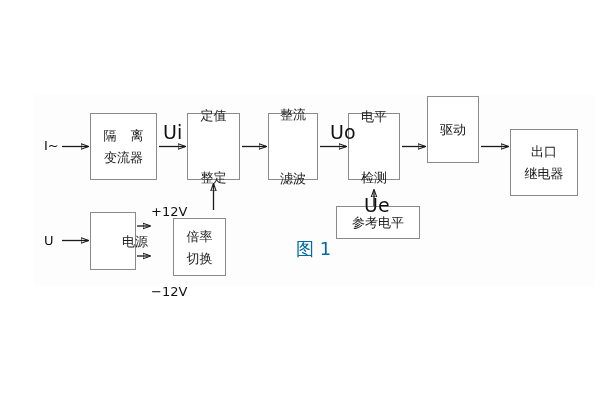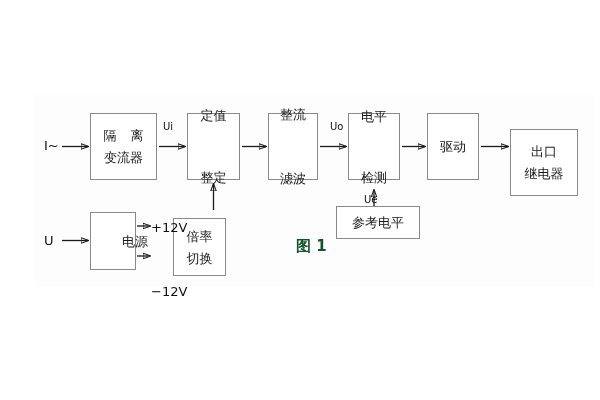--- a/index.html
+++ b/index.html
@@ -53,30 +53,29 @@
     text-indent: 5px;
   }
   .iolabel {
     position: absolute;
     font-size: 13px;
     color: #111111;
     white-space: nowrap;
   }
   .siglabel {
     position: absolute;
-    font-size: 10px;
+    font-size: 19px;
     color: #111111;
     white-space: nowrap;
   }
   .caption {
     position: absolute;
-    font-size: 15px;
-    color: #14532d;
+    font-size: 18px;
+    color: #0369a1;
     white-space: nowrap;
-    font-weight: bold;
   }
   svg.wires {
     position: absolute;
     left: 0;
     top: 0;
     width: 600px;
     height: 400px;
     overflow: visible;
   }
   svg.wires line,
@@ -133,42 +132,42 @@
         <span class="ln">整定</span>
       </div>
       <div class="block" style="left: 268px; top: 113px; width: 50px; height: 67px; border-color: rgb(138, 138, 138); gap: 42px;">
         <span class="ln">整流</span>
         <span class="ln">滤波</span>
       </div>
       <div class="block" style="left: 348px; top: 113px; width: 52px; height: 67px; border-color: rgb(138, 138, 138); gap: 39px;">
         <span class="ln">电平</span>
         <span class="ln">检测</span>
       </div>
-      <div class="block" style="left: 427px; top: 113px; width: 52px; height: 67px; border-color: rgb(138, 138, 138); align-items: center;">
+      <div class="block" style="left: 427px; top: 96px; width: 52px; height: 67px; border-color: rgb(138, 138, 138); align-items: center;">
         <span class="ln">驱动</span>
       </div>
       <div class="block" style="left: 510px; top: 129px; width: 68px; height: 67px; border-color: rgb(138, 138, 138);">
         <span class="ln">出口</span>
         <span class="ln">继电器</span>
       </div>
       <div class="block" style="left: 90px; top: 212px; width: 45px; height: 58px; border-color: rgb(138, 138, 138); padding-left: 44px;">
         <span class="ln">电源</span>
       </div>
       <div class="block" style="left: 173px; top: 212px; width: 53px; height: 58px; border-color: rgb(138, 138, 138); margin-top: 6px;">
         <span class="ln">倍率</span>
         <span class="ln">切换</span>
       </div>
       <div class="block" style="left: 336px; top: 206px; width: 84px; height: 33px; border-color: rgb(138, 138, 138);">
         <span class="ln">参考电平</span>
       </div>
     </div>
   <div id="iolabels">
       <div class="iolabel" style="left: 44px; top: 138px;">I~</div>
       <div class="iolabel" style="left: 44px; top: 233px;">U</div>
-      <div class="iolabel" style="left: 151px; top: 220px;">+12V</div>
+      <div class="iolabel" style="left: 151px; top: 204px;">+12V</div>
       <div class="iolabel" style="left: 151px; top: 249px; margin-top: 35px;">−12V</div>
     </div>
   <div id="siglabels">
       <div class="siglabel" style="left: 163px; top: 121px;">Ui</div>
       <div class="siglabel" style="left: 330px; top: 121px;">Uo</div>
       <div class="siglabel" style="left: 364px; top: 194px;">Ue</div>
     </div>
 
   <div class="caption" style="left: 296px; top: 237px;">图 1</div>
 

